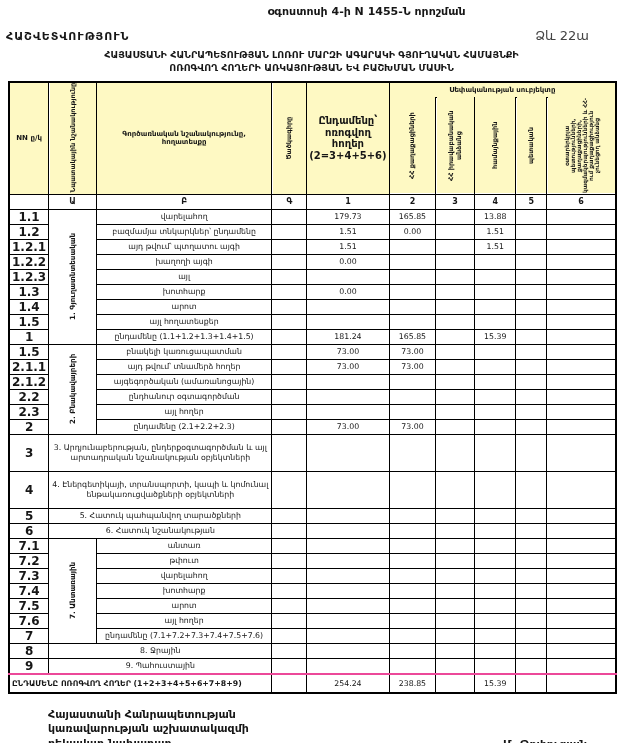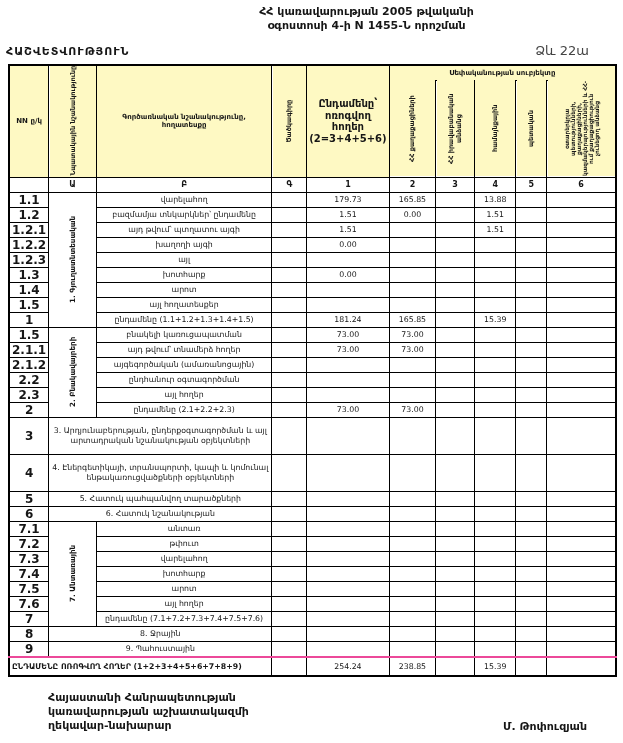--- a/index.html
+++ b/index.html
@@ -44,29 +44,32 @@
   .footer{margin-top:14px;display:flex;align-items:flex-end;}
   .office{margin-left:42px;font-weight:bold;font-size:11px;line-height:1.3;}
   .signature{margin-left:auto;margin-right:30px;font-weight:bold;font-size:11px;}
 </style>
 </head>
 <body>
 
 <div class="page">
 
   <div class="annex">
-    <div>ՀՀ կառավարության 2005 թվականի</div>
     <div>օգոստոսի 4-ի N 1455-Ն որոշման</div>
   </div>
 
   <div class="report-row">
     <div class="report-label">ՀԱՇՎԵՏՎՈՒԹՅՈՒՆ</div>
     <div class="form-code">Ձև 22ա</div>
   </div>
 
+  <div class="main-title">
+    <div>ՀԱՅԱՍՏԱՆԻ ՀԱՆՐԱՊԵՏՈՒԹՅԱՆ ԼՈՌՈՒ ՄԱՐԶԻ ԱԳԱՐԱԿԻ ԳՅՈՒՂԱԿԱՆ ՀԱՄԱՅՆՔԻ</div>
+    <div>ՈՌՈԳՎՈՂ ՀՈՂԵՐԻ ԱՌԿԱՅՈՒԹՅԱՆ ԵՎ ԲԱՇԽՄԱՆ ՄԱՍԻՆ</div>
+  </div>
 
   <table class="report">
     <colgroup>
       <col style="width:25px">
         <col style="width:52px">
         <col style="width:178px">
         <col style="width:40px">
       <col style="width:55px">
         <col style="width:50px">
         <col style="width:43px">

